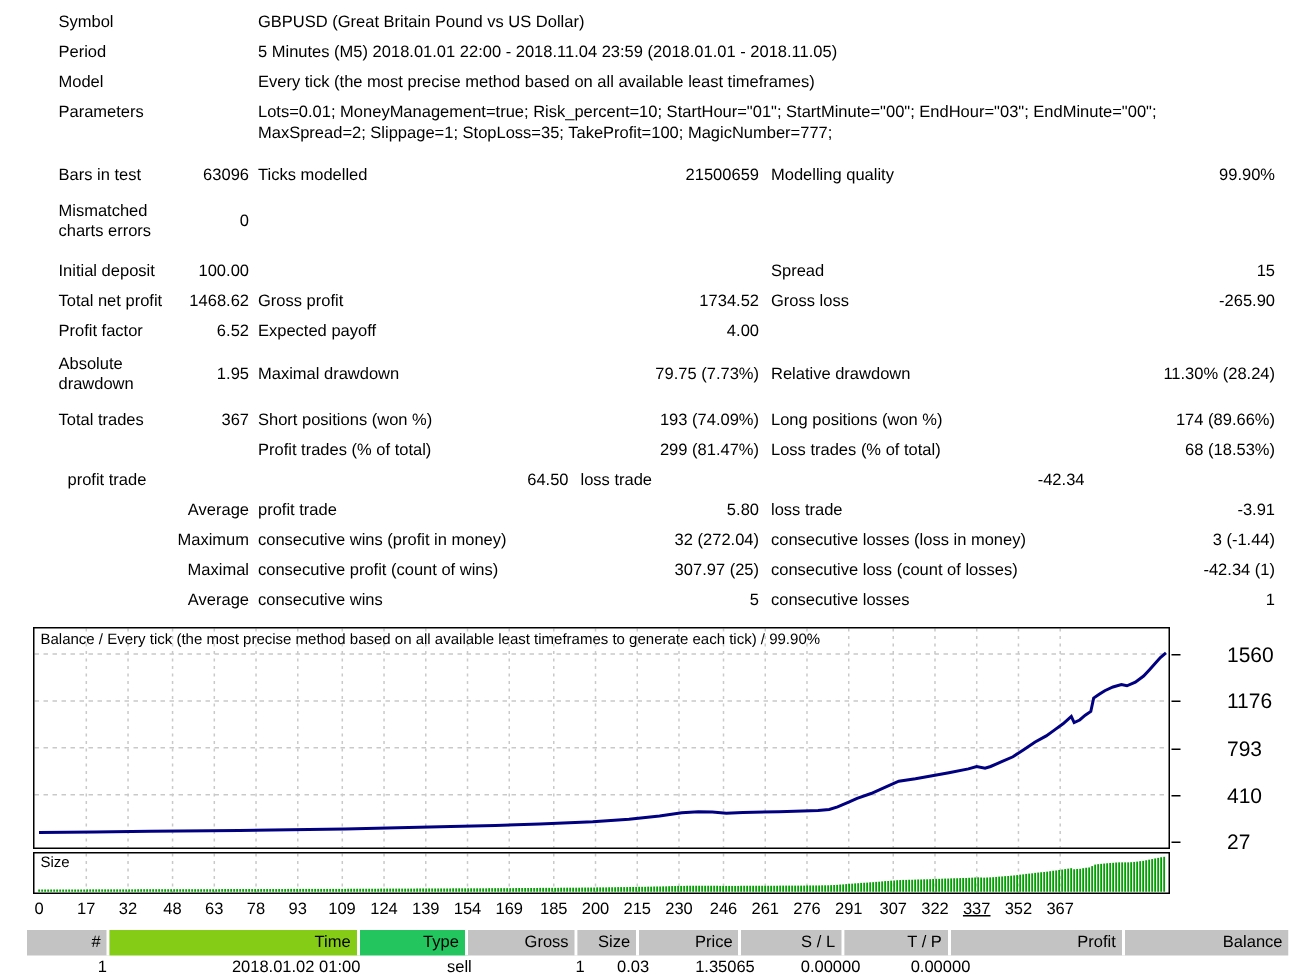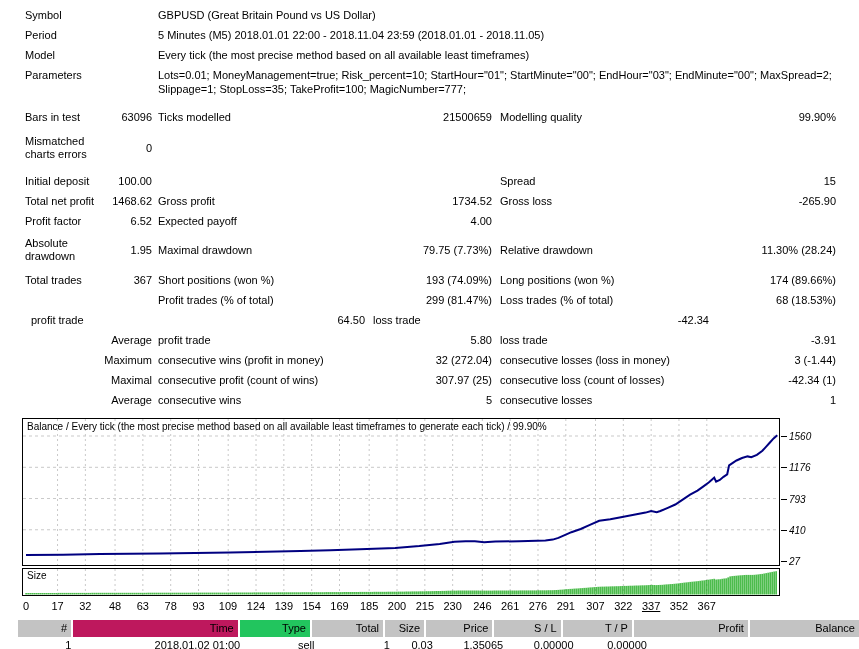--- a/index.html
+++ b/index.html
@@ -1,40 +1,40 @@
 <!DOCTYPE html>
 <html><head>
 <meta charset="utf-8">
 <style>
   html,body{margin:0;padding:0;background:#fff;color:#000;}
   body{width:859px;height:649px;overflow:hidden;
        font-family:"Liberation Sans","DejaVu Sans",sans-serif;font-size:11px;}
   #page{position:relative;width:859px;height:649px;}
 
   
-  .r{display:flex;position:relative;padding-left:25px;padding-right:23px;height:20px;line-height:13px;}
+  .r{display:flex;position:relative;padding-left:39px;padding-right:23px;height:20px;line-height:13px;}
   .lv{position:relative;width:127px;flex-shrink:0;height:100%;}
   .lab{position:absolute;left:0;top:1px;white-space:nowrap;}
   .val{position:absolute;right:0;top:1px;white-space:nowrap;}
   .p34{position:relative;width:334px;margin-left:6px;flex-shrink:0;height:100%;}
   .p56{position:relative;width:336px;margin-left:8px;flex-shrink:0;height:100%;}
   .wide{margin-left:6px;flex:1;line-height:14px;}
   .tall{height:36px;}
   .tall .lab,.tall .val{top:50%;transform:translateY(-50%);}
   .lab2{width:74px;white-space:normal;}
   .h32{height:32px;}
   .h38{height:38px;}
   .mt8{margin-top:8px;}
   .mt7{margin-top:7px;}
   .mt4{margin-top:4px;}
   #balance-svg{position:absolute;left:22px;top:410px;}
   #size-svg{position:absolute;left:22px;top:560px;}
   .chart-title{position:absolute;left:27px;top:413px;font-size:10px;white-space:nowrap;}
   .size-label{position:absolute;left:27px;top:562px;font-size:10px;}
-  .ylab{position:absolute;left:789px;transform:translateY(-50%);font-size:10px;font-style:italic;}
+  .ylab{position:absolute;left:818px;transform:translateY(-50%);font-size:14px;}
   .ytick{position:absolute;left:781px;width:6px;height:1px;background:#000;}
   .xlab{position:absolute;top:592px;transform:translateX(-50%);font-size:11px;}
 
   
   #trade-table{position:absolute;left:0;top:612px;width:859px;}
   .thead{display:flex;height:17px;}
   .thead .cell{box-sizing:border-box;border-right:2px solid #fff;
                text-align:right;padding:2px 4px 0 0;font-size:11px;}
   .trow{display:flex;height:16px;margin-top:1px;background:#fff;}
   .trow .cell{box-sizing:border-box;text-align:right;padding:1px 4px 0 0;font-size:11px;}
@@ -715,23 +715,23 @@
       <div class="xlab" style="left: 623.322px;">322</div>
       <div class="xlab" style="left: 651.147px; text-decoration: underline;">337</div>
       <div class="xlab" style="left: 678.973px;">352</div>
       <div class="xlab" style="left: 706.799px;">367</div>
     </div>
 
   <div id="trade-table">
     <div class="thead">
         <div style="width: 19px;"></div>
         <div class="cell" style="width: 56px; background: rgb(195, 195, 195);">#</div>
-        <div class="cell" style="width: 171px; background: #be185d;">Time</div>
+        <div class="cell" style="width: 171px; background: #84cc16;">Time</div>
         <div class="cell" style="width: 74px; background: #22c55e;">Type</div>
-        <div class="cell" style="width: 75px; background: rgb(195, 195, 195);">Total</div>
+        <div class="cell" style="width: 75px; background: rgb(195, 195, 195);">Gross</div>
         <div class="cell" style="width: 42px; background: rgb(195, 195, 195);">Size</div>
         <div class="cell" style="width: 70px; background: rgb(195, 195, 195);">Price</div>
         <div class="cell" style="width: 70px; background: rgb(195, 195, 195);">S / L</div>
         <div class="cell" style="width: 73px; background: rgb(195, 195, 195);">T / P</div>
         <div class="cell" style="width: 119px; background: rgb(195, 195, 195);">Profit</div>
         <div class="cell" style="width: 112px; background: rgb(195, 195, 195); border-right: none;">Balance</div>
       </div>
     <div class="trow">
         <div style="width: 19px;"></div>
         <div class="cell" style="width: 58px;">1</div>

